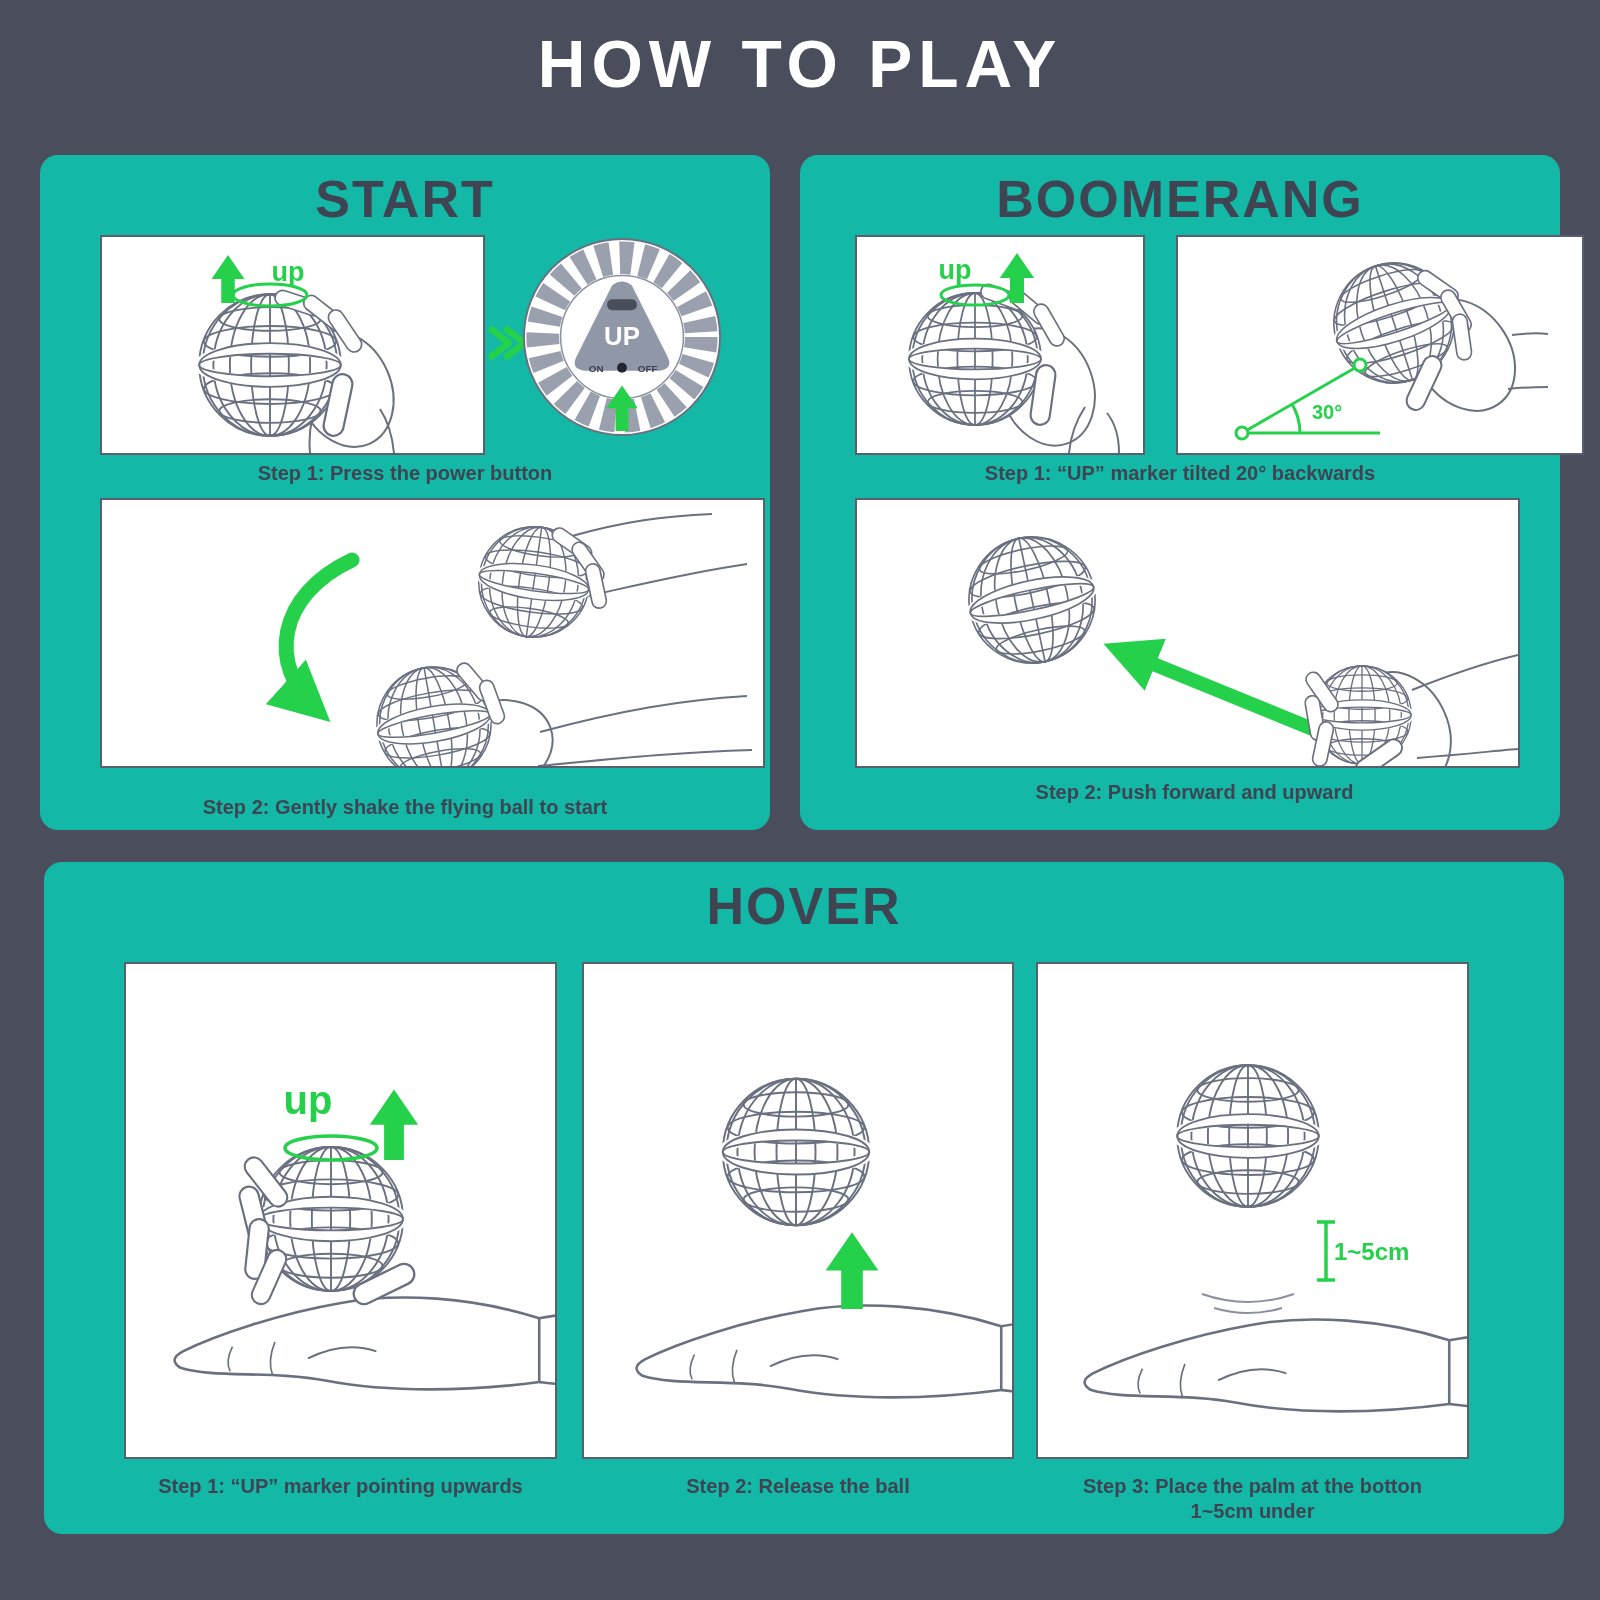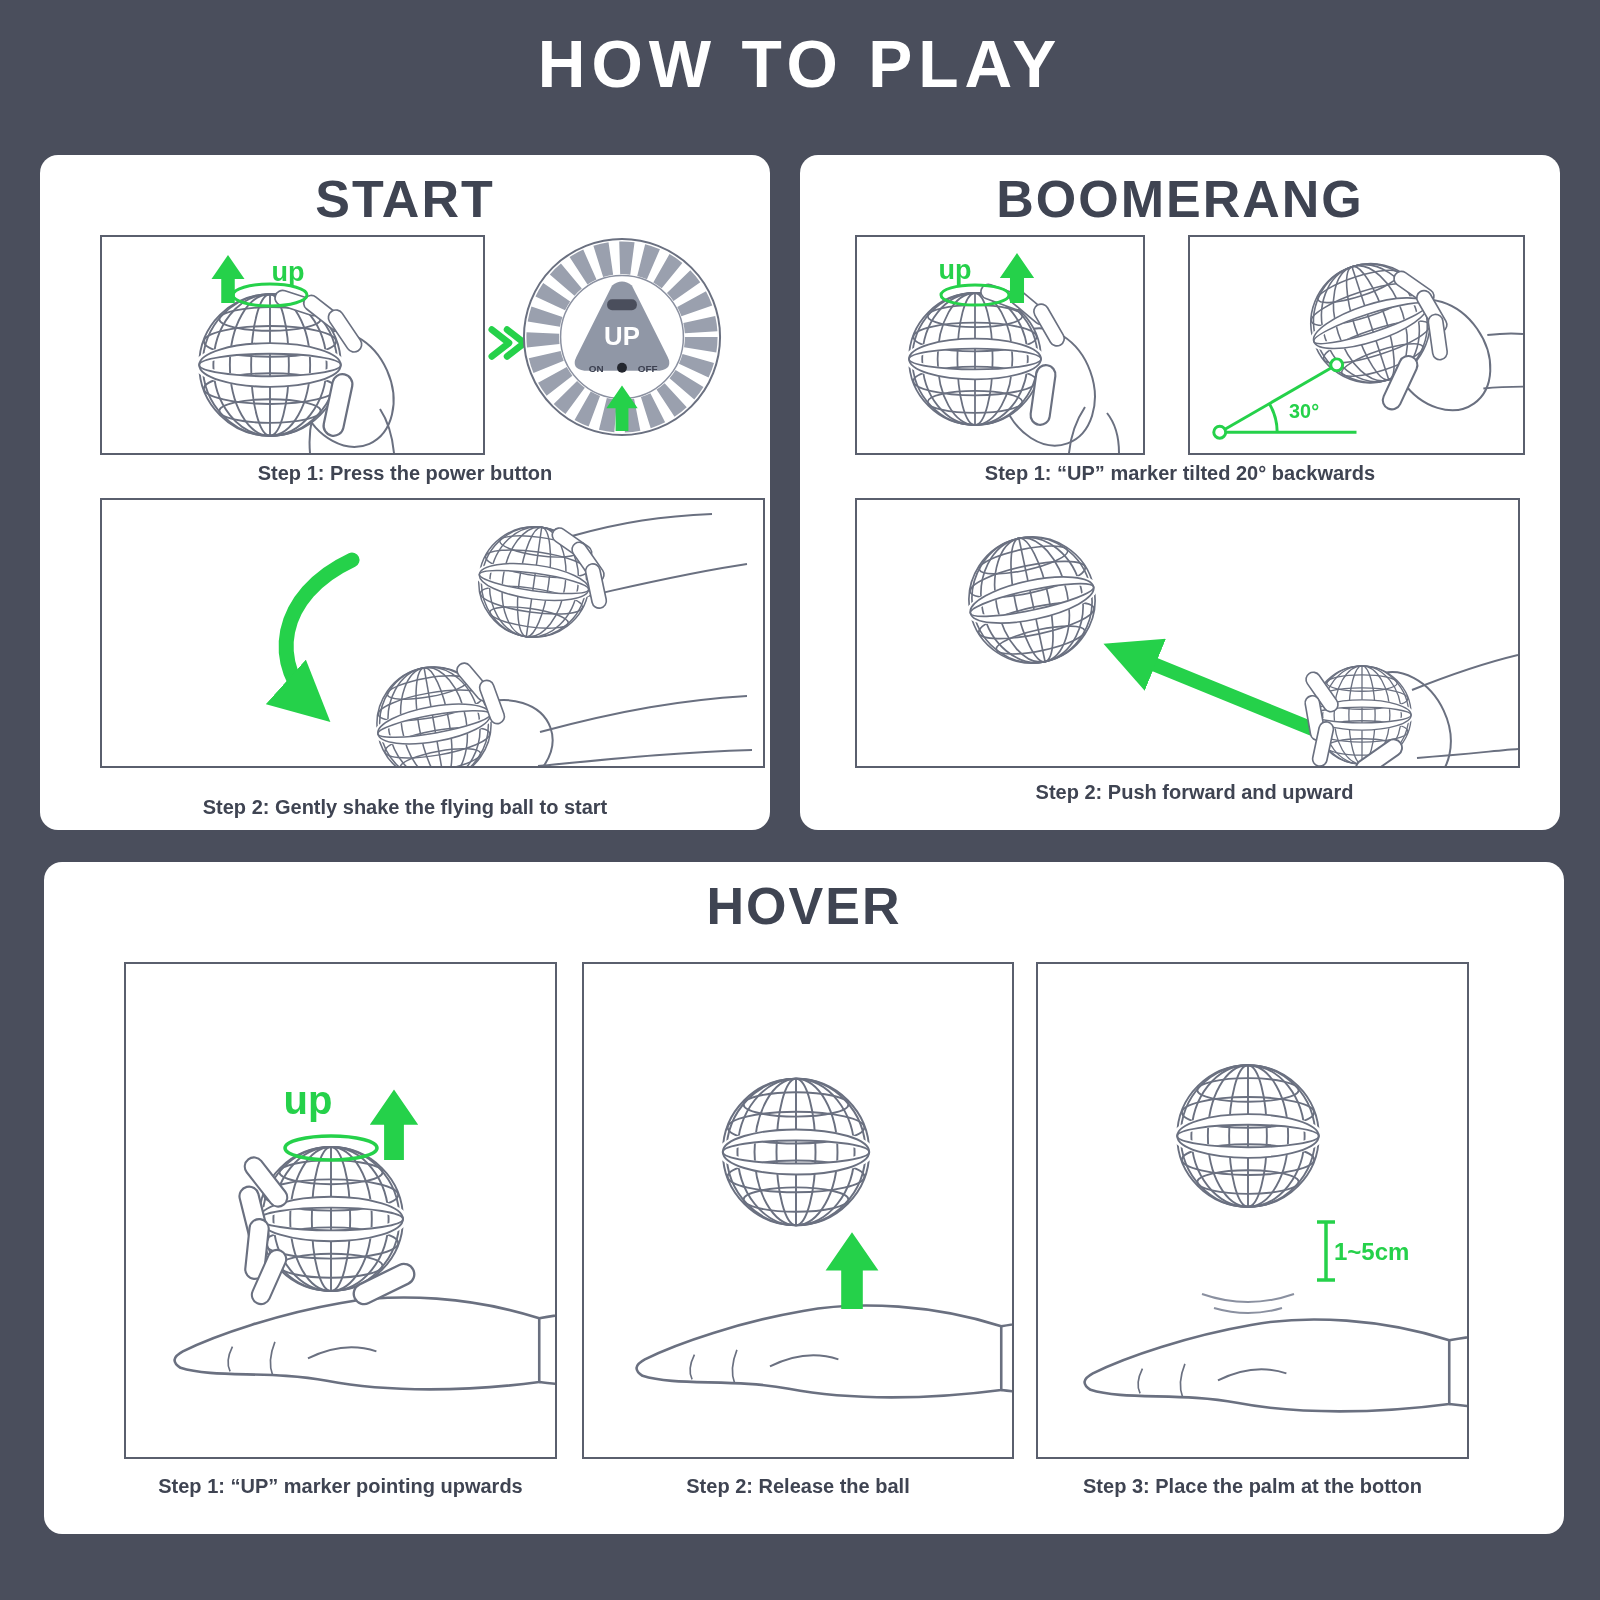--- a/index.html
+++ b/index.html
@@ -9,21 +9,21 @@
     font-family:"Liberation Sans", sans-serif;
     position:relative;
     overflow:hidden;
   }
   .page-title {
     position:absolute; top:26px; left:0; width:1600px;
     text-align:center; color:#ffffff;
     font-size:66px; font-weight:800; letter-spacing:6px;
   }
   .panel {
-    position:absolute; background:#ffffff; border-radius:18px;
+    position:absolute; background:#14b8a6; border-radius:18px;
   }
   .panel-start     { left:40px;  top:155px; width:730px;  height:675px; }
   .panel-boomerang { left:800px; top:155px; width:760px;  height:675px; }
   .panel-hover     { left:44px;  top:862px; width:1520px; height:672px; }
   .section-title {
     position:absolute; top:14px; left:0; width:100%;
     text-align:center; color:#3f4452;
     font-size:52px; font-weight:800; letter-spacing:2px;
   }
   .box {
@@ -38,21 +38,21 @@
   
   .box-s1   { left:60px;  top:80px;  width:385px; height:220px; }
   .chevrons { position:absolute; left:448px; top:168px; width:42px; height:40px; }
   .power-circle { position:absolute; left:478px; top:78px; width:208px; height:208px; }
   .power-circle svg { display:block; width:100%; height:100%; }
   .cap-s1   { left:0; top:306px; width:100%; }
   .box-s2   { left:60px;  top:343px; width:665px; height:270px; }
   .cap-s2   { left:0; top:625px; width:100%;margin-top:15px; }
   
   .box-b1 { left:55px;  top:80px;  width:290px; height:220px; }
-  .box-b2 { left:388px; top:80px;  width:337px; height:220px; }
+  .box-b2 { left:376px; top:80px;  width:408px; height:220px; }
   .cap-b1 { left:0; top:306px; width:100%; }
   .box-b3 { left:55px;  top:343px; width:665px; height:270px; }
   .cap-b2 { left:0; top:625px; width:100%;padding-left:29px; }
   
   .box-h1 { left:80px;  top:100px; width:433px; height:497px; }
   .box-h2 { left:538px; top:100px; width:432px; height:497px; }
   .box-h3 { left:992px; top:100px; width:433px; height:497px; }
   .cap-h1 { left:80px;  top:612px; width:433px; }
   .cap-h2 { left:538px; top:612px; width:432px; }
   .cap-h3 { left:972px; top:612px; width:473px; }
@@ -264,14 +264,15 @@
         <line x1="279" y1="316" x2="297" y2="316"></line>
       </g>
       <text x="296" y="296" font-size="24" class="glabel">1~5cm</text>
     </svg>
   </div>
 
   <p class="caption cap-h1">Step 1: “UP” marker pointing upwards</p>
   <p class="caption cap-h2">Step 2: Release the ball</p>
   <p class="caption cap-h3">
     <span style="display:block">Step 3: Place the palm at the botton</span>
+    <span style="display:block">1~5cm under</span>
   </p>
 </section>
 
 </body></html>

